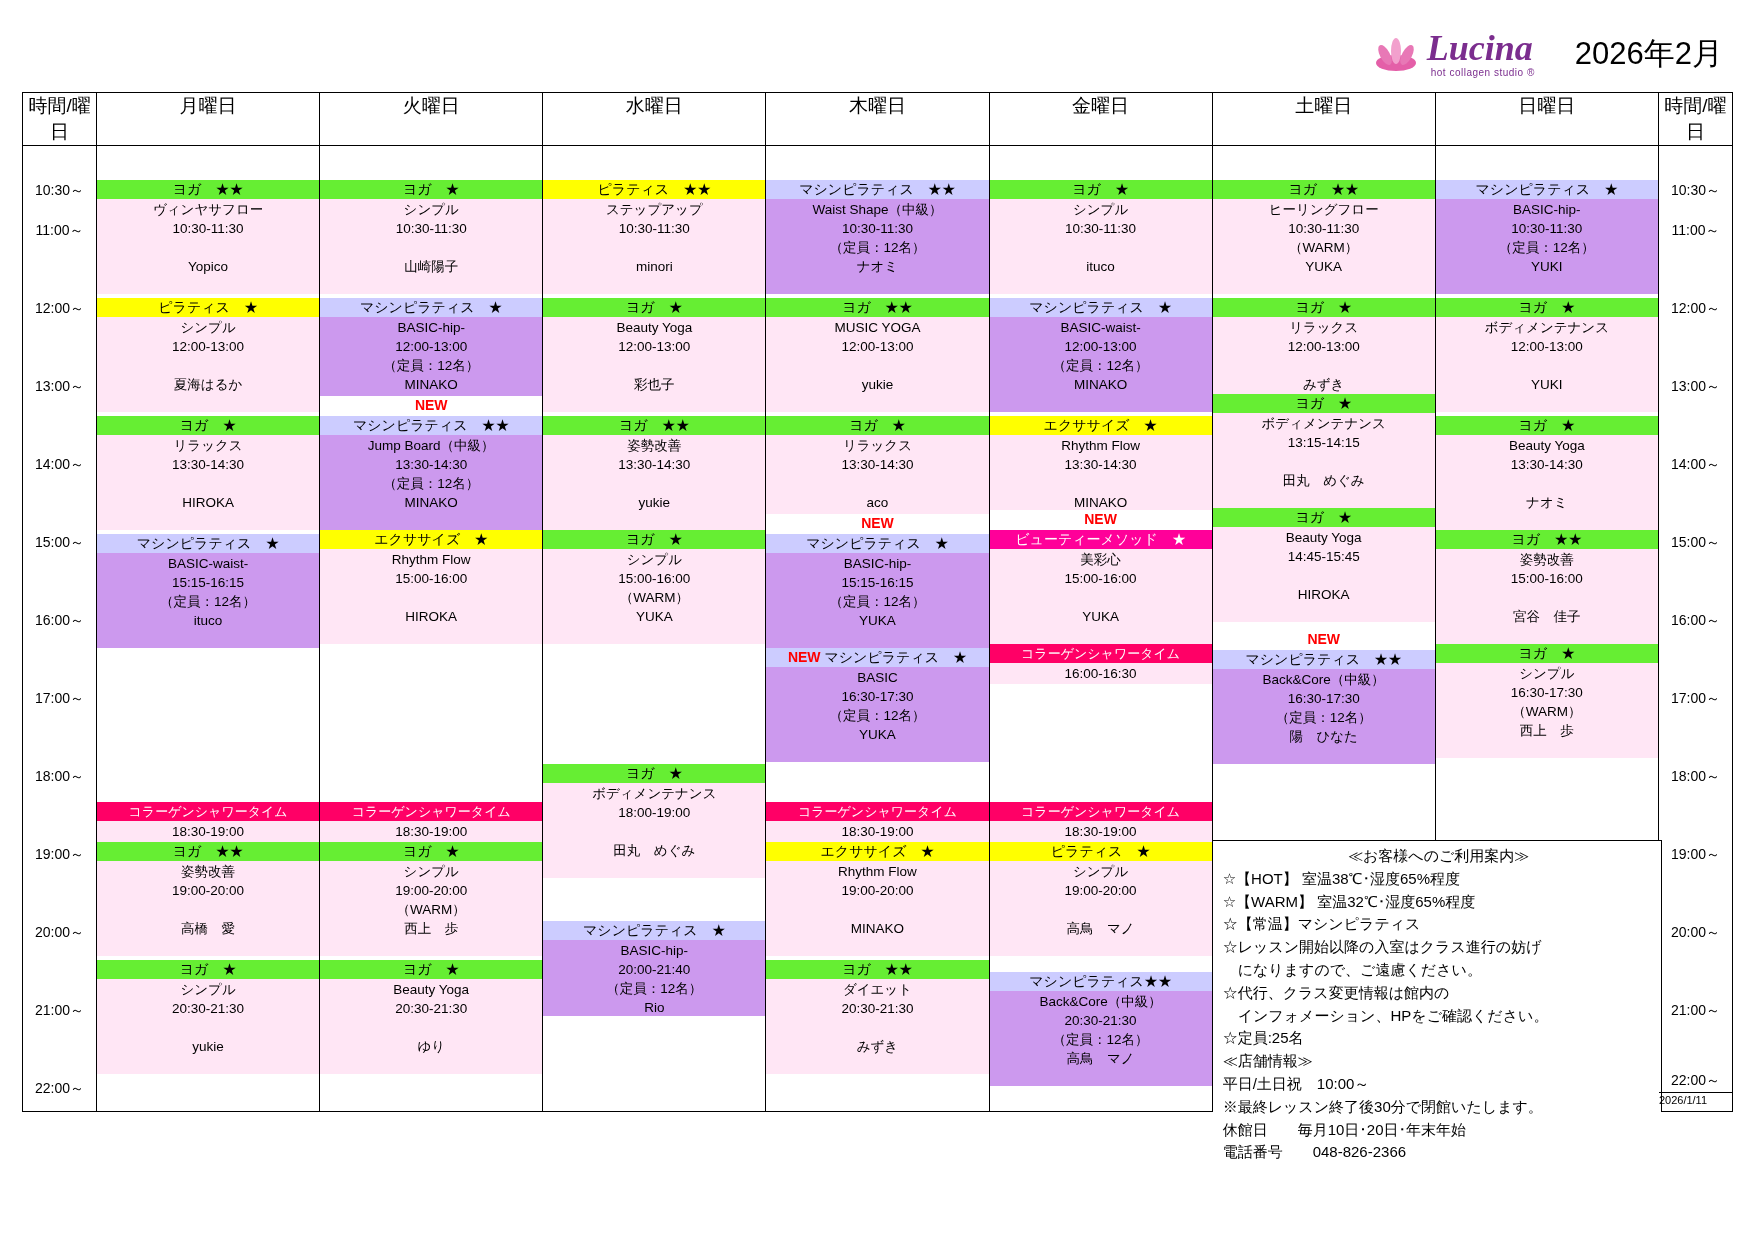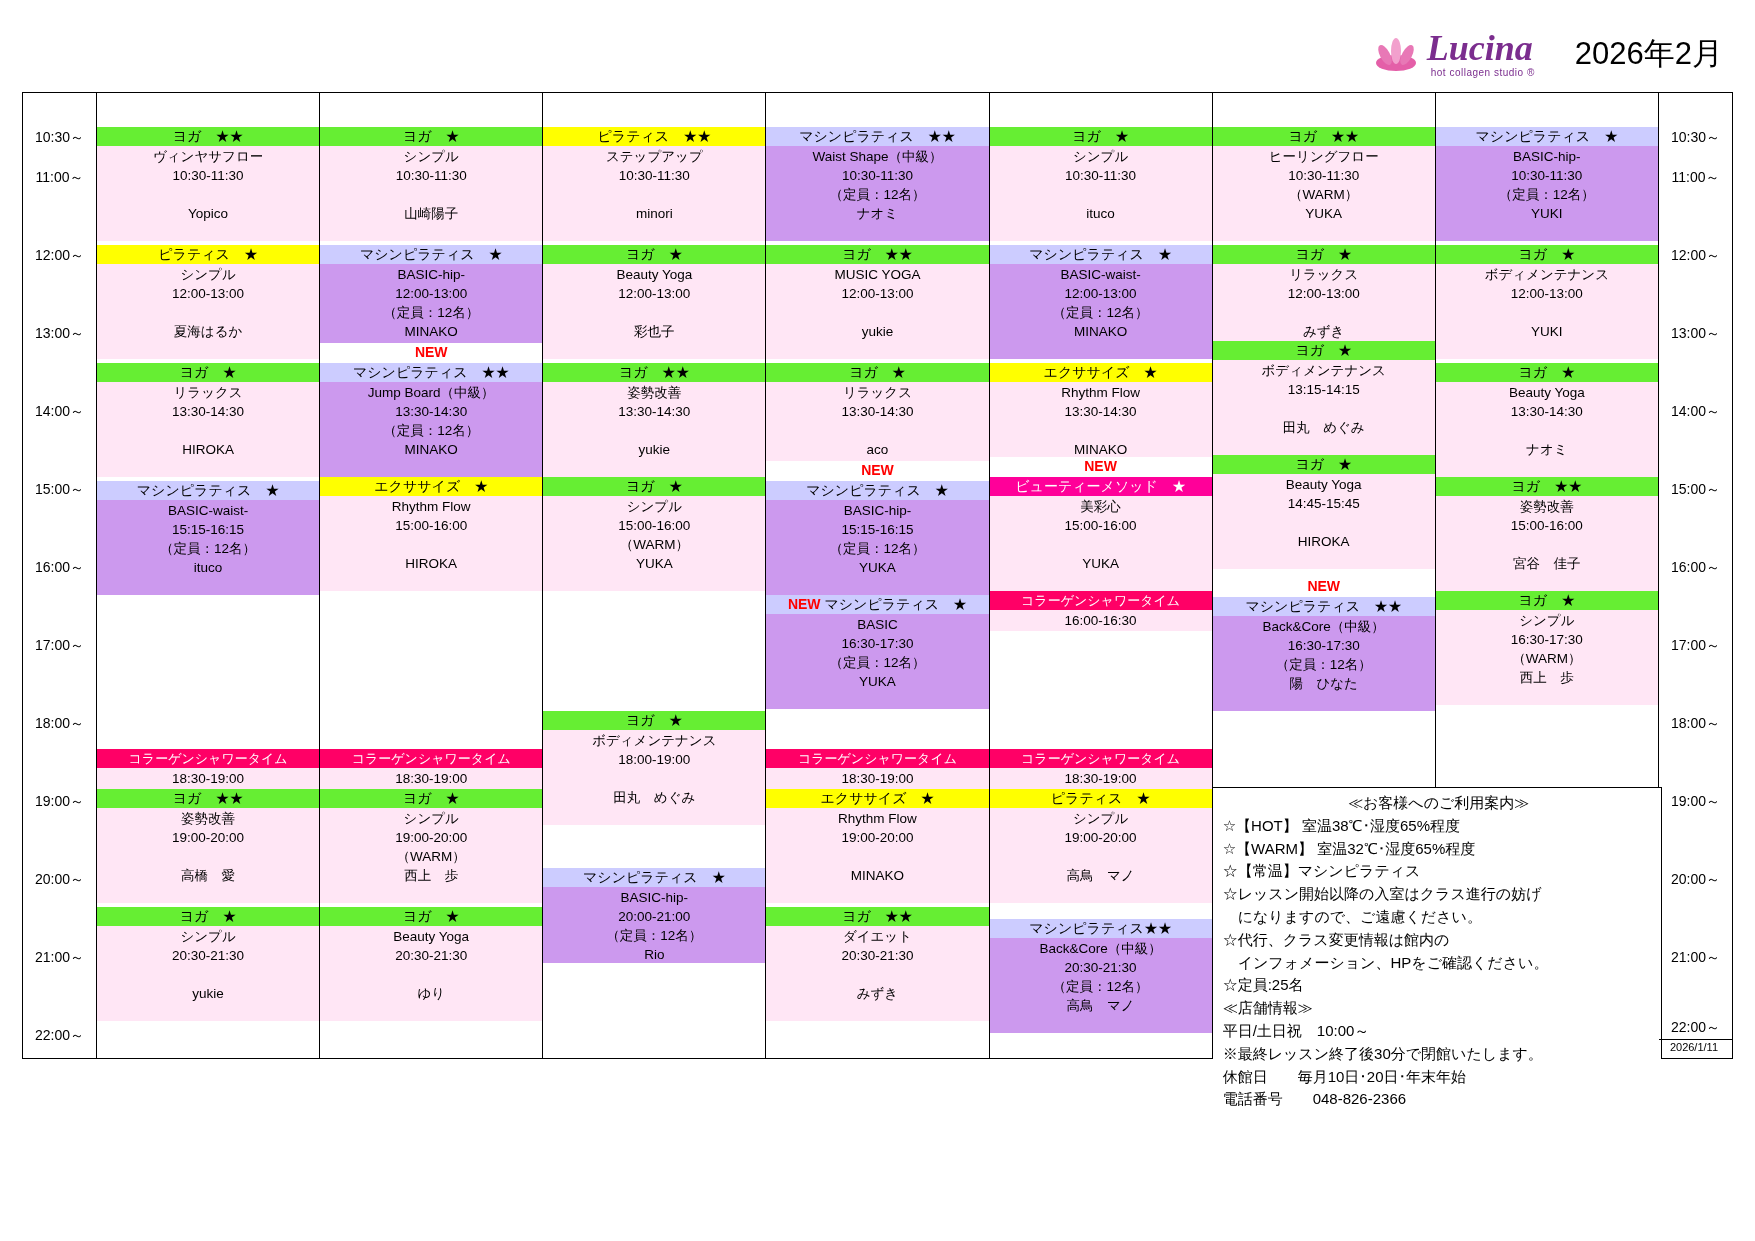--- a/index.html
+++ b/index.html
@@ -160,21 +160,21 @@
   
   .notes {
     font-size: 15px;
     line-height: 1.52;
     padding: 4px 6px 2px 10px;
     text-align: left;
   }
   .notes .center { text-align: center; }
   .stamp {
     font-size: 11px;
-    text-align: center;
+    text-align: left;
     padding-right: 3px;
   }
 </style>
 </head>
 <body>
 
 <div id="page">
 
   <div class="header">
     <div class="brand">
@@ -200,20 +200,31 @@
         <col class="daycol">
         <col class="daycol">
         <col class="daycol">
       <col class="daycol">
         <col class="daycol">
         <col class="daycol">
         <col class="daycol">
       <col class="timecol">
     </colgroup>
     <tbody>
+        <tr>
+      <th class="colhead">時間/曜日</th>
+      <th class="colhead">月曜日</th>
+      <th class="colhead">火曜日</th>
+      <th class="colhead">水曜日</th>
+      <th class="colhead">木曜日</th>
+      <th class="colhead">金曜日</th>
+      <th class="colhead">土曜日</th>
+      <th class="colhead">日曜日</th>
+      <th class="colhead">時間/曜日</th>
+    </tr>
     <tr>
 
       <td style="height:965px;">
         <div style="position:relative;height:965px;">
           <div class="timecell" style="position:absolute;top:34px;left:0;right:0;">10:30～</div>
           <div class="timecell" style="position:absolute;top:74px;left:0;right:0;">11:00～</div>
           <div class="timecell" style="position:absolute;top:152px;left:0;right:0;">12:00～</div>
           <div class="timecell" style="position:absolute;top:230px;left:0;right:0;">13:00～</div>
           <div class="timecell" style="position:absolute;top:308px;left:0;right:0;">14:00～</div>
           <div class="timecell" style="position:absolute;top:386px;left:0;right:0;">15:00～</div>
@@ -404,21 +415,21 @@
               <div>ボディメンテナンス</div>
               <div>18:00-19:00</div>
               <div>&nbsp;</div>
               <div class="instructor">田丸　めぐみ</div>
             </span>
           </div>
           <div class="block bg-purple" style="top:775px;height:95px;">
             <span class="bandrow band-mach">マシンピラティス　★</span>
             <span class="body">
               <div>BASIC-hip-</div>
-              <div>20:00-21:00</div>
+              <div>20:00-21:40</div>
               <div>（定員：12名）</div>
               <div class="instructor">Rio</div>
             </span>
           </div>
         </div>
       </td>
 
       <td>
         <div class="cell" style="height:965px;">
           <div class="block bg-purple" style="top:34px;height:114px;">

